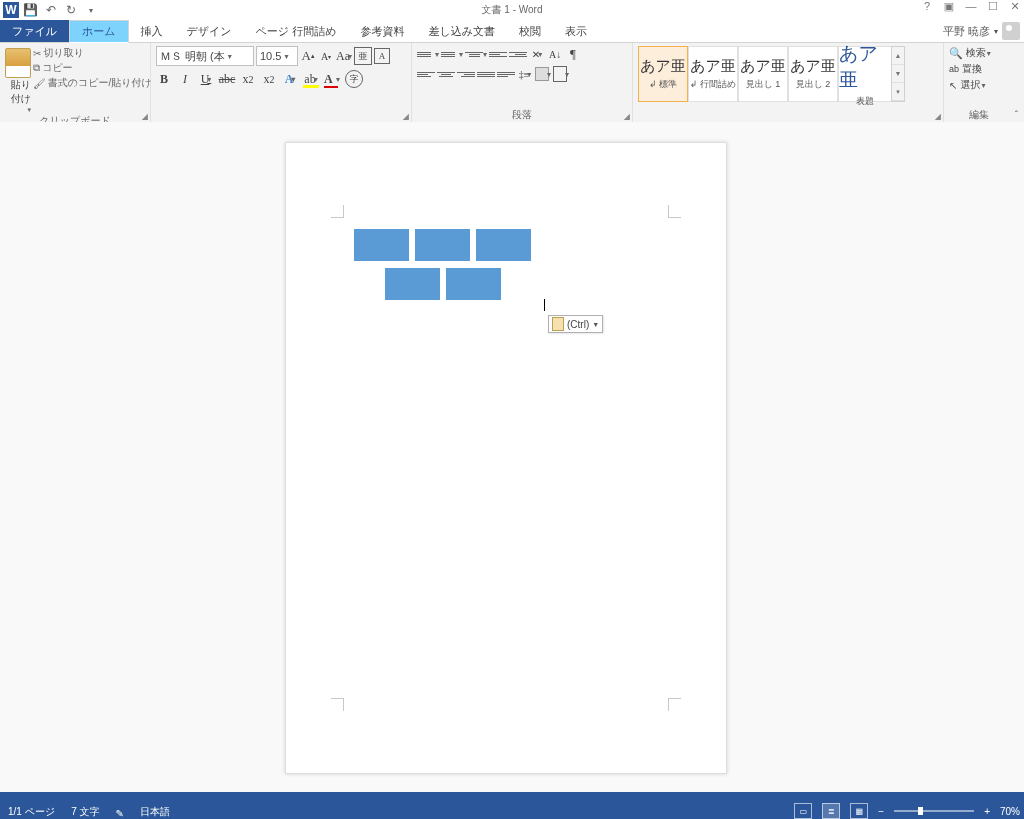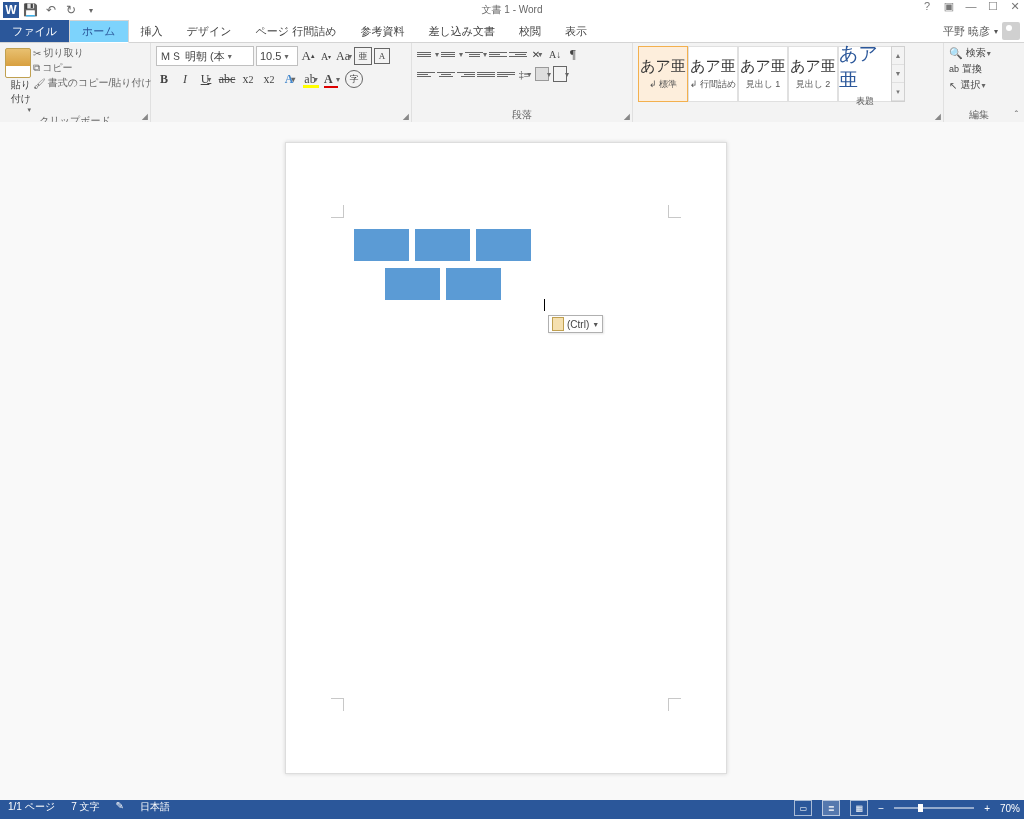--- a/index.html
+++ b/index.html
@@ -73,21 +73,21 @@
 .mm-br{right:45px;bottom:62px;border-right:1px solid #c8c8c8;border-bottom:1px solid #c8c8c8;transform:rotate(180deg)}
 .shapes-row{position:absolute;display:flex;gap:6px}
 .row1{left:68px;top:86px}
 .row2{left:99px;top:125px}
 .rect{width:55px;height:32px;background:#5b9bd5}
 .cursor-line{position:absolute;left:258px;top:156px;width:1px;height:12px;background:#000}
 .ctrl-tag{position:absolute;left:262px;top:172px;border:1px solid #b0b0b0;background:#fefefe;padding:1px 3px;font-size:10px;display:flex;align-items:center;gap:3px;box-shadow:1px 1px 2px rgba(0,0,0,.1)}
 .ctrl-tag .cicn{width:10px;height:12px;background:#f5e0b0;border:1px solid #c0a050}
 .ctrl-tag .cd{font-size:7px;color:#555}
 
-.status{position:absolute;left:0;right:0;bottom:0;height:19px;background:#2b579a;color:#fff;display:flex;align-items:flex-start;font-size:10px}
+.status{position:absolute;left:0;right:0;bottom:0;height:27px;background:#2b579a;color:#fff;display:flex;align-items:flex-end;font-size:10px}
 .status .sl{padding:0 8px}
 .status .sright{position:absolute;right:4px;display:flex;align-items:center;gap:10px}
 .sicon{width:16px;height:14px;border:1px solid rgba(255,255,255,.6);display:flex;align-items:center;justify-content:center;font-size:8px}
 .slider{width:80px;height:2px;background:rgba(255,255,255,.5);position:relative}
 .slider::after{content:"";position:absolute;left:30%;top:-3px;width:5px;height:8px;background:#fff}
 </style>
 </head>
 <body>
 
 <div class="titlebar">

